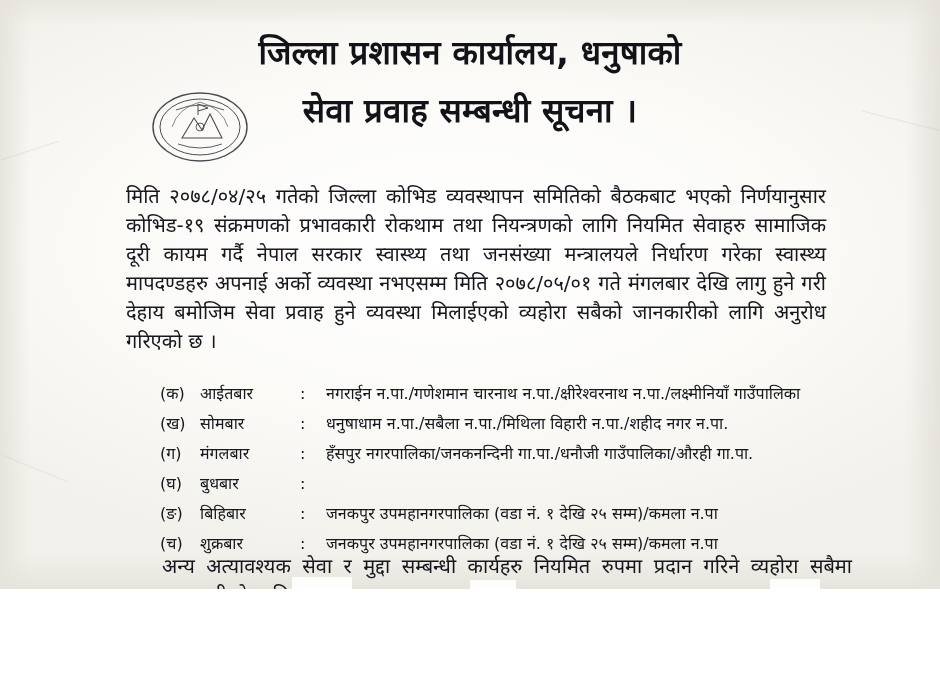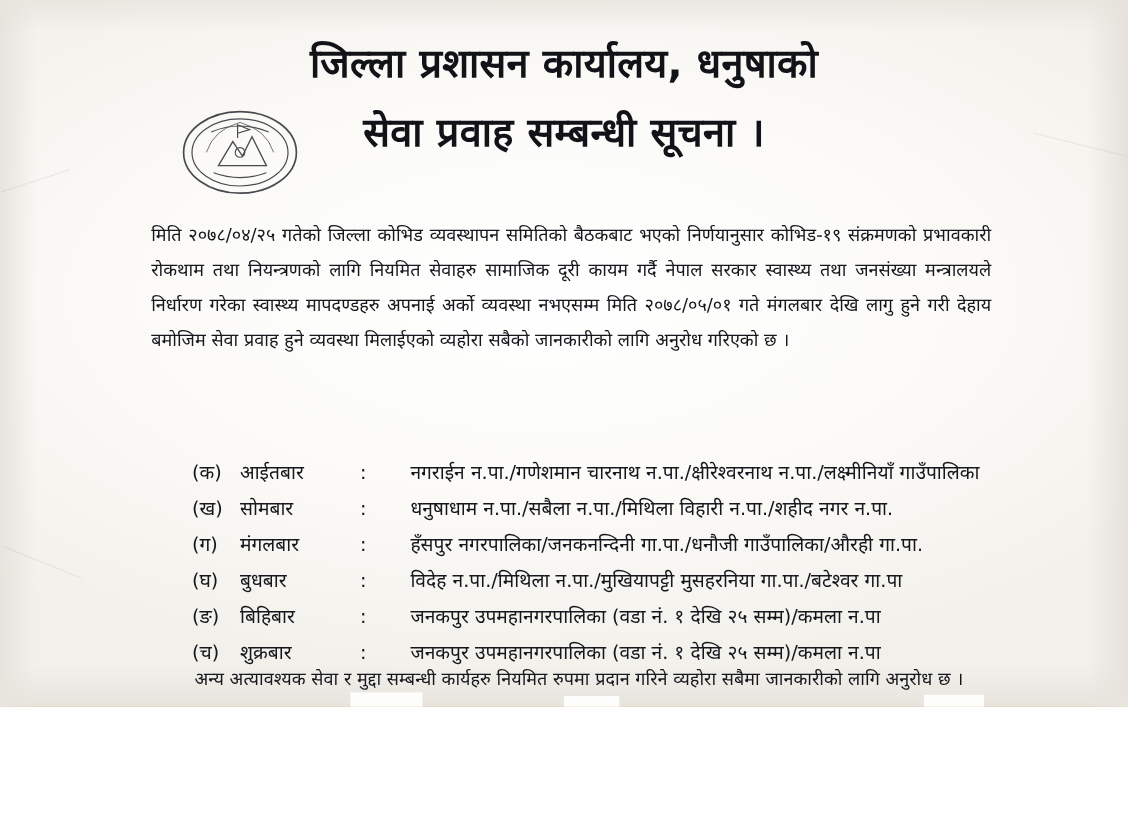--- a/index.html
+++ b/index.html
@@ -94,21 +94,21 @@
   }
   .title-line.second {
     margin-top: 4px;
   }
 
   
   .para {
     position: absolute;
     left: 126px;
     width: 700px;
-    font-size: 15px;
+    font-size: 20px;
     line-height: 29px;
     text-align: justify;
     color: #15171d;
   }
   #intro-para { top: 182px; }
 
   
   .section-head {
     position: absolute;
     left: 126px;
@@ -147,21 +147,20 @@
     margin-top: 26px;
   }
   .srow .colon {
     width: 26px;
     flex: 0 0 26px;
     text-align: left;
   }
   .srow .places {
     flex: 1 1 auto;
     white-space: nowrap;
-    margin-left: 16px;
   }
 
   #closing-para { top: 552px; width: 690px; margin-left: 36px; }
 
   
   .signature {
     position: absolute;
     left: 600px;
     top: 596px;
     width: 220px;
@@ -240,21 +239,20 @@
         <span class="mark">(ग)</span>
         <span class="day">मंगलबार</span>
         <span class="colon">:</span>
         <span class="places">हँसपुर नगरपालिका/जनकनन्दिनी गा.पा./धनौजी गाउँपालिका/औरही गा.पा.</span>
       </div>
 
       <div class="srow">
         <span class="mark">(घ)</span>
         <span class="day">बुधबार</span>
         <span class="colon">:</span>
-        <span class="places">विदेह न.पा./मिथिला न.पा./मुखियापट्टी मुसहरनिया गा.पा./बटेश्वर गा.पा</span>
       </div>
 
       <div class="srow">
         <span class="mark">(ङ)</span>
         <span class="day">बिहिबार</span>
         <span class="colon">:</span>
         <span class="places">जनकपुर उपमहानगरपालिका (वडा नं. १ देखि २५ सम्म)/कमला न.पा</span>
       </div>
 
       <div class="srow">

